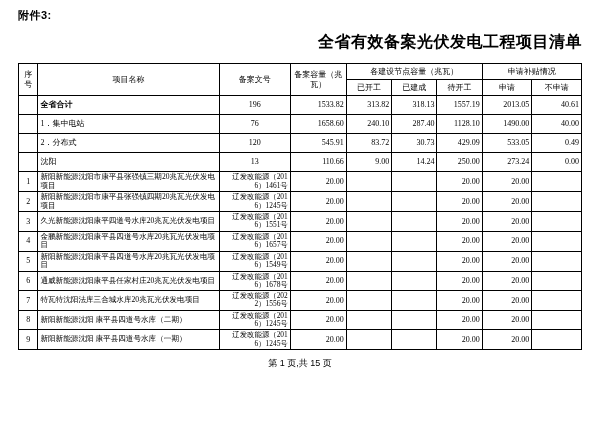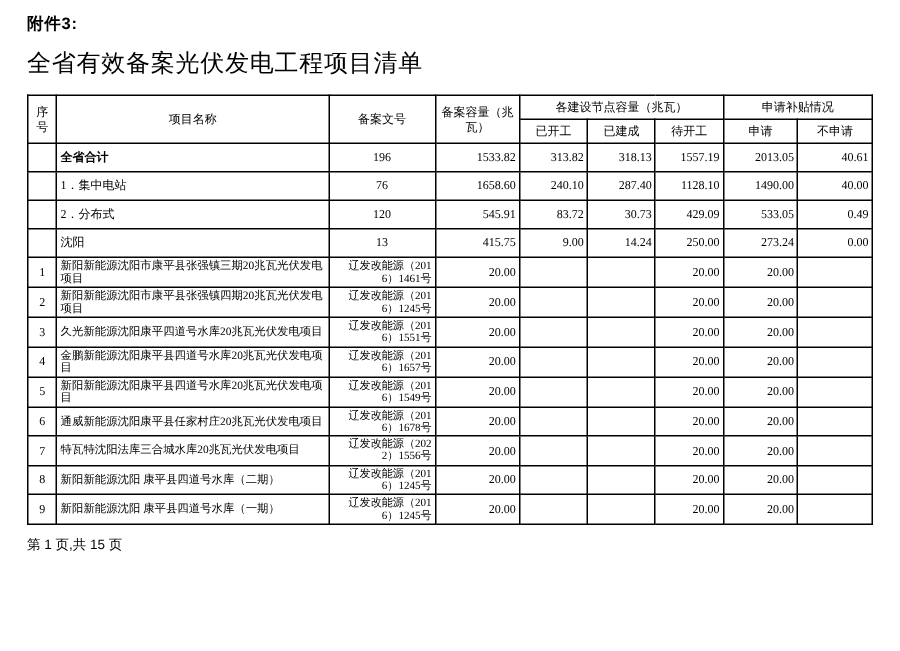--- a/index.html
+++ b/index.html
@@ -23,23 +23,23 @@
     padding: 0 18px;
   }
   .attach-label {
     font-size: 11px;
     font-weight: bold;
     margin: 8px 0 0 0;
     letter-spacing: 0.5px;
     font-family: "Liberation Sans", sans-serif;
   }
   .doc-title {
-    text-align: left;
+    text-align: right;
     font-size: 16px;
-    font-weight: normal;
+    font-weight: bold;
     margin: 9px 0 10px 0;
     letter-spacing: 0.5px;
     font-family: "Liberation Sans", sans-serif;
   }
   table.main {
     width: 564px;
     border-collapse: collapse;
     table-layout: fixed;
     font-size: 8px;
     line-height: 1.15;
@@ -59,20 +59,21 @@
   .hdr-row th { height: 13px; }
   .summary-row td {
     height: 16px;
   }
   .bold { font-weight: bold; }
   .row-name { padding-left: 3px; }
   .indent1 { padding-left: 14px; }
   .center { text-align: center; }
   .right { text-align: right; }
   .footer {
+    text-align: center;
     font-size: 9px;
     margin-top: 7px;
     font-family: "Liberation Sans", sans-serif;
   }
   .namecell { font-size: 7.6px; line-height: 1.12; }
   .regcell { font-size: 7.4px; line-height: 1.12; text-align: right; padding-left:2px;}
 </style>
 </head>
 <body>
 
@@ -146,21 +147,21 @@
         <td class="right">30.73</td>
         <td class="right">429.09</td>
         <td class="right">533.05</td>
         <td class="right">0.49</td>
       </tr>
 
       <tr class="summary-row">
         <td class="center"></td>
         <td class="row-name">沈阳</td>
         <td class="center">13</td>
-        <td class="right">415.75</td>
+        <td class="right">110.66</td>
         <td class="right">9.00</td>
         <td class="right">14.24</td>
         <td class="right">250.00</td>
         <td class="right">273.24</td>
         <td class="right">0.00</td>
       </tr>
 
       <tr>
         <td class="center">1</td>
         <td class="namecell">新阳新能源沈阳市康平县张强镇三期20兆瓦光伏发电项目</td>

